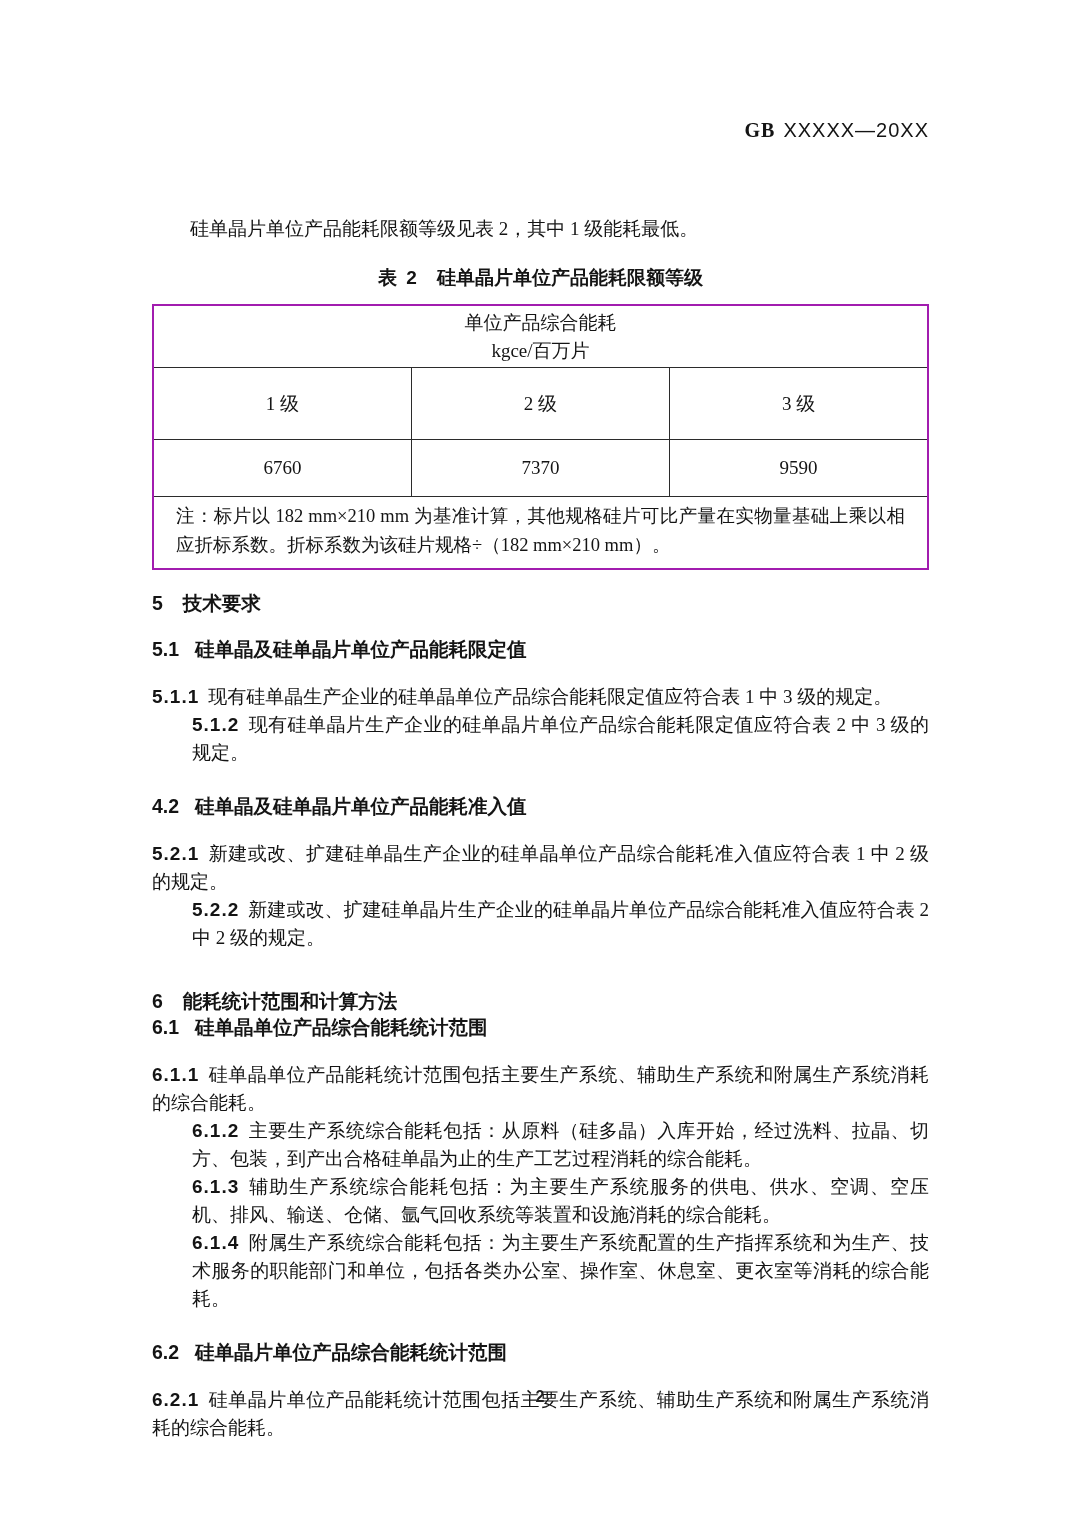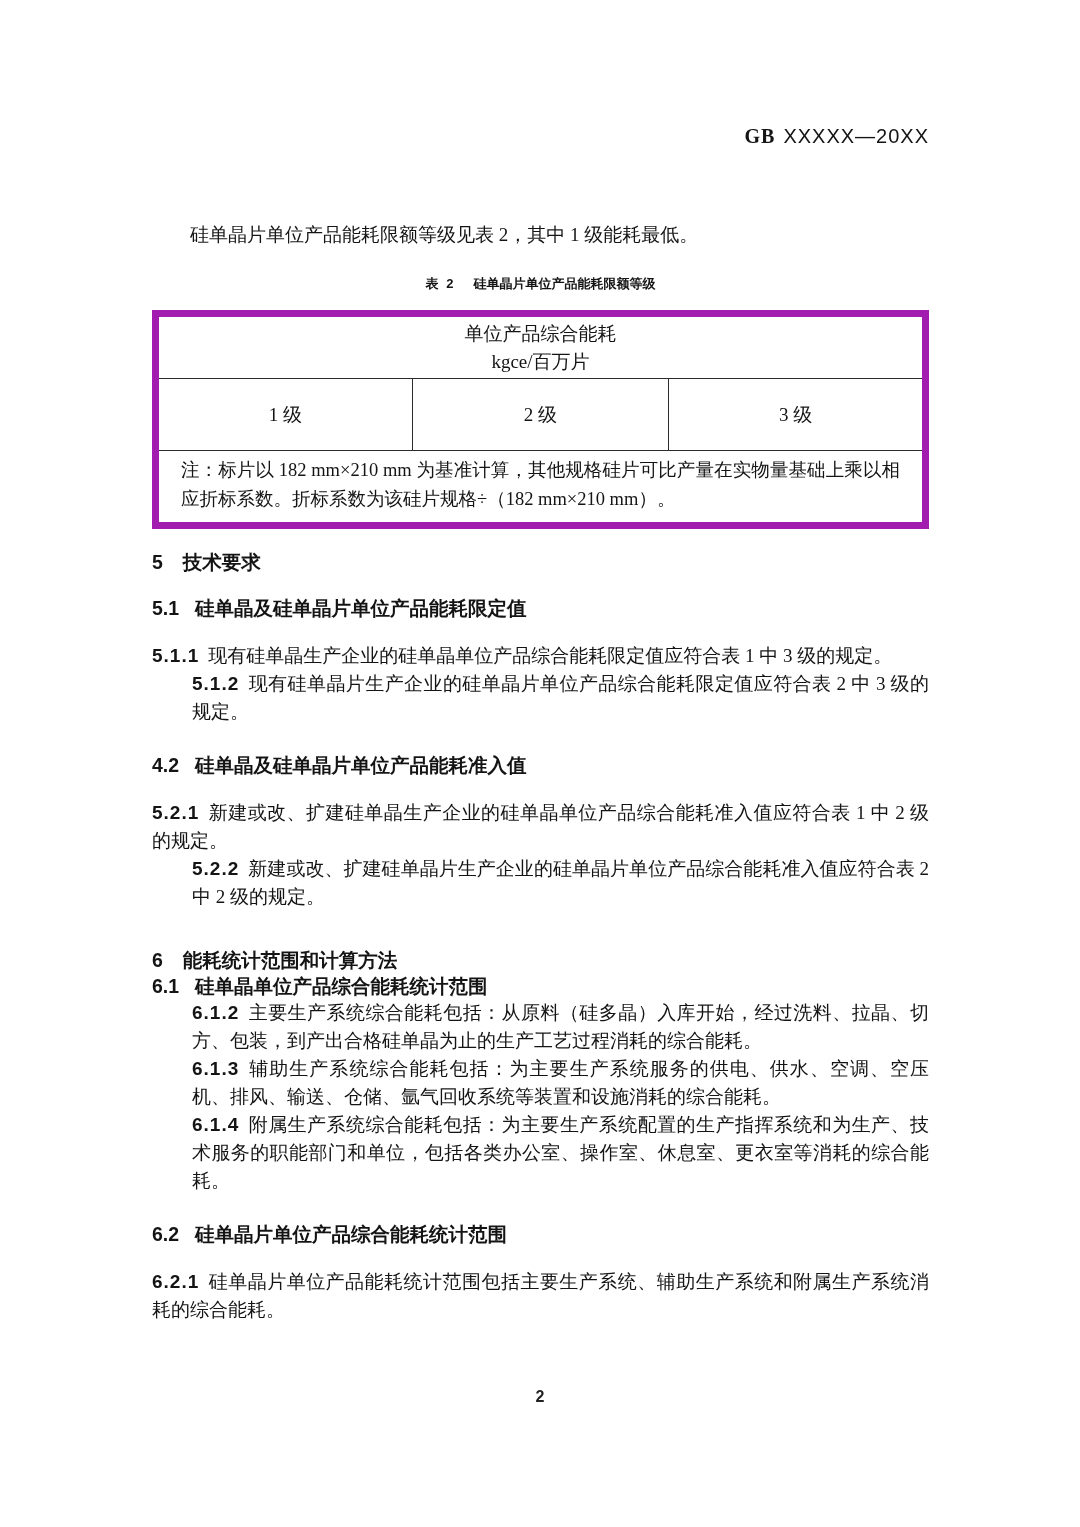--- a/index.html
+++ b/index.html
@@ -12,21 +12,21 @@
     height: 1527px;
     background: #ffffff;
     color: #141414;
     font-family: "Liberation Serif", "DejaVu Serif", serif;
     overflow: hidden;
   }
 
   .content {
     position: absolute;
     left: 152px;
-    top: 13px;
+    top: 7px;
     width: 777px;
   }
 
   
   .doc-header {
     margin-top: 110px;
     text-align: right;
     font-size: 20px;
     line-height: 26px;
     white-space: nowrap;
@@ -51,33 +51,33 @@
     text-indent: 2em;
     text-align: justify;
   }
 
   
   .table-caption {
     margin: 22px 0 0;
     text-align: center;
     font-family: "Liberation Sans", "DejaVu Sans", sans-serif;
     font-weight: 700;
-    font-size: 13px;
+    font-size: 19px;
     line-height: 26px;
   }
   .table-caption .cap-label { margin-right: 18px; letter-spacing: 2px; }
 
   
   table.t2 {
     width: 100%;
     margin-top: 13px;
     border-collapse: collapse;
     table-layout: fixed;
     font-size: 19px;
-    border: 7px solid #a21caf;
+    border: 2px solid #a21caf;
   }
   .t2 td {
     border: 1px solid #2b2b2b;
     text-align: center;
     vertical-align: middle;
     padding: 0;
   }
   .t2 .unit-cell {
     padding: 3px 0 2px;
     line-height: 28px;
@@ -159,20 +159,25 @@
             <div>单位产品综合能耗</div>
             <div>kgce/百万片</div>
           </td>
         </tr>
         <tr>
           <td class="grade-cell">1 级</td>
           <td class="grade-cell">2 级</td>
           <td class="grade-cell">3 级</td>
         </tr>
         <tr>
+          <td class="value-cell">6760</td>
+          <td class="value-cell">7370</td>
+          <td class="value-cell">9590</td>
+        </tr>
+        <tr>
           <td class="note-cell" colspan="3">注：标片以 182 mm×210 mm 为基准计算，其他规格硅片可比产量在实物量基础上乘以相应折标系数。折标系数为该硅片规格÷（182 mm×210 mm）。</td>
         </tr>
       </tbody>
     </table>
 
     <div class="h-l1" id="h5">
       <span class="num">5</span><span>技术要求</span>
     </div>
 
     <div class="h-l2" id="h5-1">
@@ -198,20 +203,23 @@
     </p>
 
     <div class="h-l1" id="h6">
       <span class="num">6</span><span>能耗统计范围和计算方法</span>
     </div>
 
     <div class="h-l2" id="h6-1">
       <span class="num">6.1</span><span>硅单晶单位产品综合能耗统计范围</span>
     </div>
 
+    <p class="clause">
+      <span class="cnum">6.1.1</span><span>硅单晶单位产品能耗统计范围包括主要生产系统、辅助生产系统和附属生产系统消耗的综合能耗。</span>
+    </p>
     <p class="clause cont">
       <span class="cnum">6.1.2</span><span>主要生产系统综合能耗包括：从原料（硅多晶）入库开始，经过洗料、拉晶、切方、包装，到产出合格硅单晶为止的生产工艺过程消耗的综合能耗。</span>
     </p>
     <p class="clause cont">
       <span class="cnum">6.1.3</span><span>辅助生产系统综合能耗包括：为主要生产系统服务的供电、供水、空调、空压机、排风、输送、仓储、氩气回收系统等装置和设施消耗的综合能耗。</span>
     </p>
     <p class="clause cont">
       <span class="cnum">6.1.4</span><span>附属生产系统综合能耗包括：为主要生产系统配置的生产指挥系统和为生产、技术服务的职能部门和单位，包括各类办公室、操作室、休息室、更衣室等消耗的综合能耗。</span>
     </p>
 

